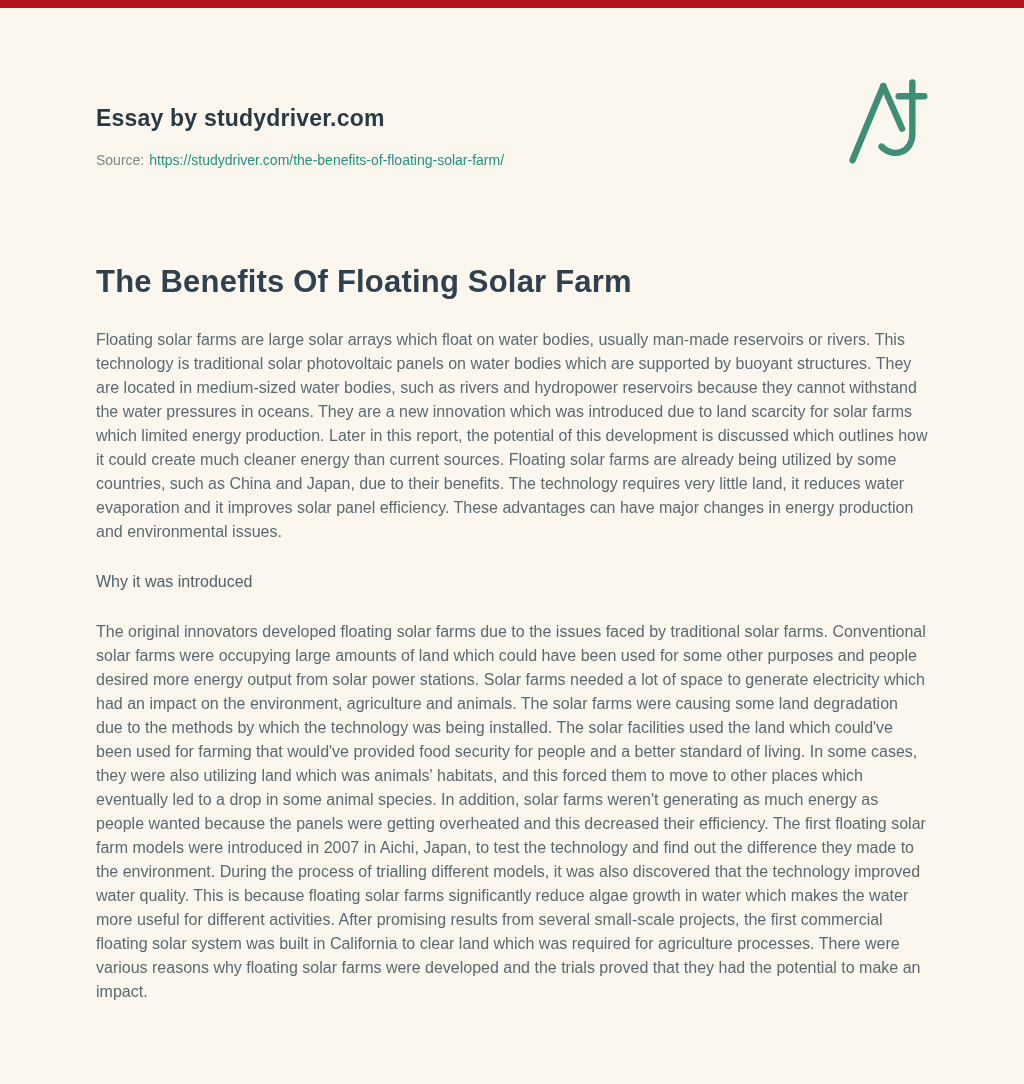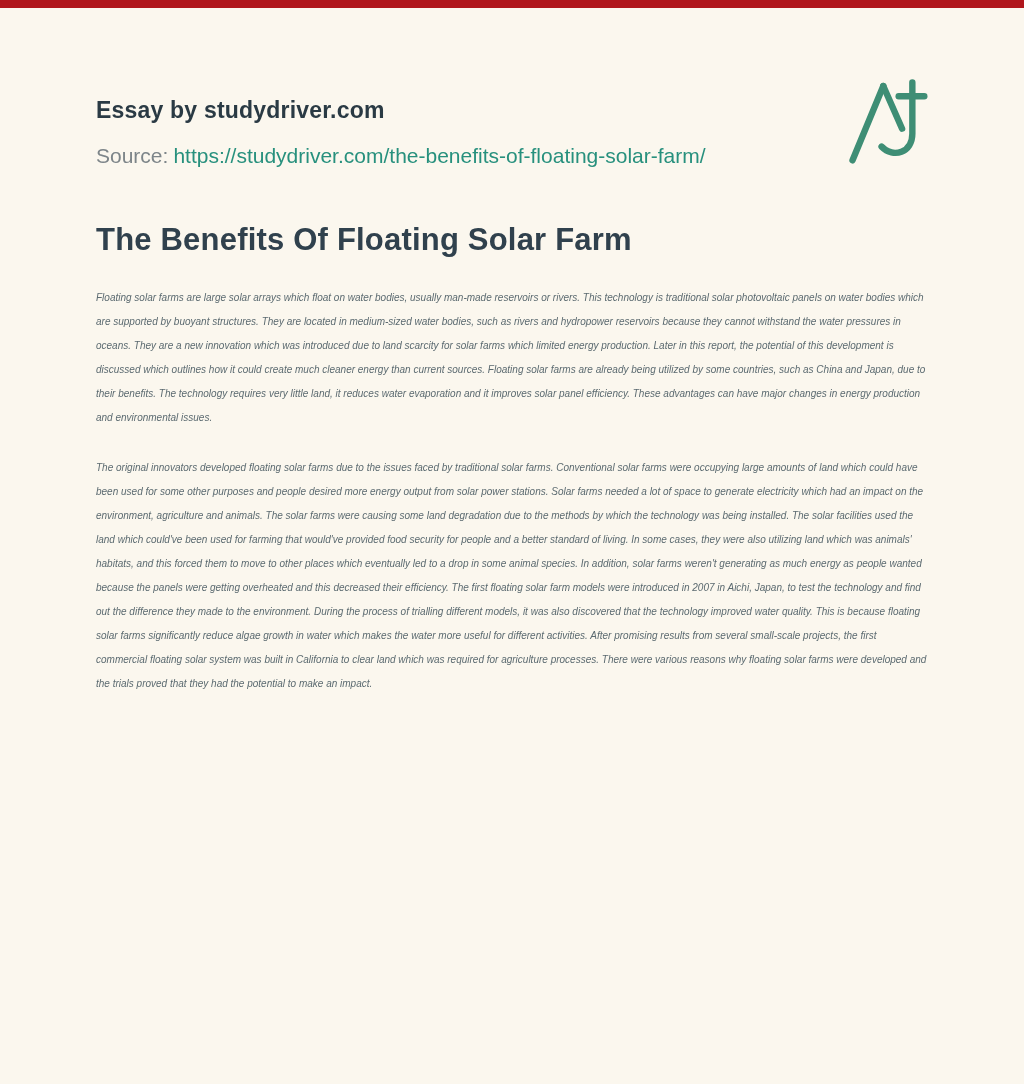--- a/index.html
+++ b/index.html
@@ -23,45 +23,44 @@
     padding-top: 62px;
   }
   .site-title {
     font-size: 23px;
     font-weight: bold;
     color: #2a3a44;
     letter-spacing: 0.2px;
     margin: 0 0 20px 0;
   }
   .source {
-    font-size: 21px;
+    font-size: 14px;
     color: #7d8589;
     margin: 0;
   }
   .source a {
     color: #27907d;
     text-decoration: none;
     margin-left: 5px;
   }
   .logo { margin-top: 4px; }
   .logo svg { width: 86px; height: 94px; display: block; }
-  main { margin-top: 54px; }
+  main { margin-top: 96px; }
   .essay-title {
     font-size: 31px;
     font-weight: 600;
     color: #30414d;
     letter-spacing: 0.2px;
     margin: 0 0 28px 0;
   }
   p.body {
-    font-size: 10px;
+    font-size: 16px;
     line-height: 24px;
     color: #5b6a70;
     margin: 0 0 26px 0;
-    font-style: italic;
   }
   p.subheading {
     font-size: 16px;
     line-height: 24px;
     color: #51626a;
     margin: 0 0 26px 0;
   }
 </style>
 </head>
 <body>
@@ -86,19 +85,20 @@
         <path d="M66 26 L96 26"></path>
       </svg>
     </div>
   </header>
 
   <main>
     <h2 class="essay-title">The Benefits Of Floating Solar Farm</h2>
 
     <p class="body">Floating solar farms are large solar arrays which float on water bodies, usually man-made reservoirs or rivers. This technology is traditional solar photovoltaic panels on water bodies which are supported by buoyant structures. They are located in medium-sized water bodies, such as rivers and hydropower reservoirs because they cannot withstand the water pressures in oceans. They are a new innovation which was introduced due to land scarcity for solar farms which limited energy production. Later in this report, the potential of this development is discussed which outlines how it could create much cleaner energy than current sources. Floating solar farms are already being utilized by some countries, such as China and Japan, due to their benefits. The technology requires very little land, it reduces water evaporation and it improves solar panel efficiency. These advantages can have major changes in energy production and environmental issues.</p>
 
+    <p class="subheading">Why it was introduced</p>
 
     <p class="body">The original innovators developed floating solar farms due to the issues faced by traditional solar farms. Conventional solar farms were occupying large amounts of land which could have been used for some other purposes and people desired more energy output from solar power stations. Solar farms needed a lot of space to generate electricity which had an impact on the environment, agriculture and animals. The solar farms were causing some land degradation due to the methods by which the technology was being installed. The solar facilities used the land which could've been used for farming that would've provided food security for people and a better standard of living. In some cases, they were also utilizing land which was animals' habitats, and this forced them to move to other places which eventually led to a drop in some animal species. In addition, solar farms weren't generating as much energy as people wanted because the panels were getting overheated and this decreased their efficiency. The first floating solar farm models were introduced in 2007 in Aichi, Japan, to test the technology and find out the difference they made to the environment. During the process of trialling different models, it was also discovered that the technology improved water quality. This is because floating solar farms significantly reduce algae growth in water which makes the water more useful for different activities. After promising results from several small-scale projects, the first commercial floating solar system was built in California to clear land which was required for agriculture processes. There were various reasons why floating solar farms were developed and the trials proved that they had the potential to make an impact.</p>
 
 
   </main>
 
 </div>
 
 </body></html>

